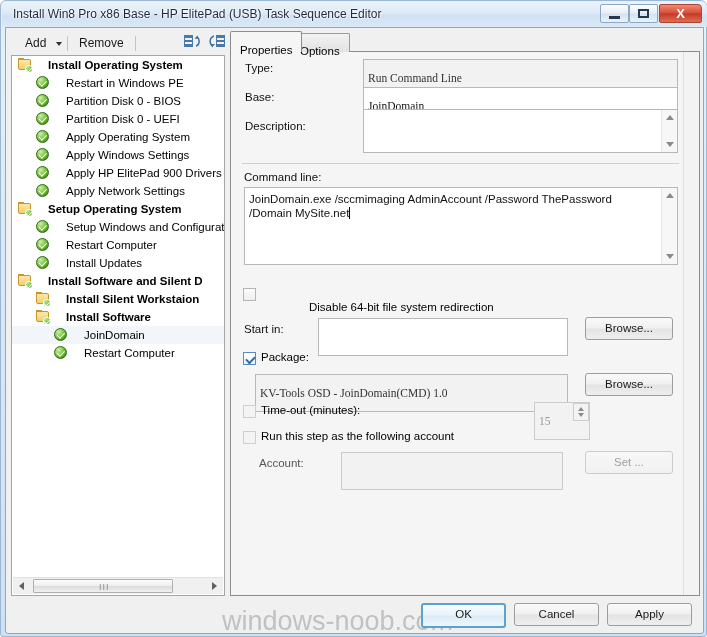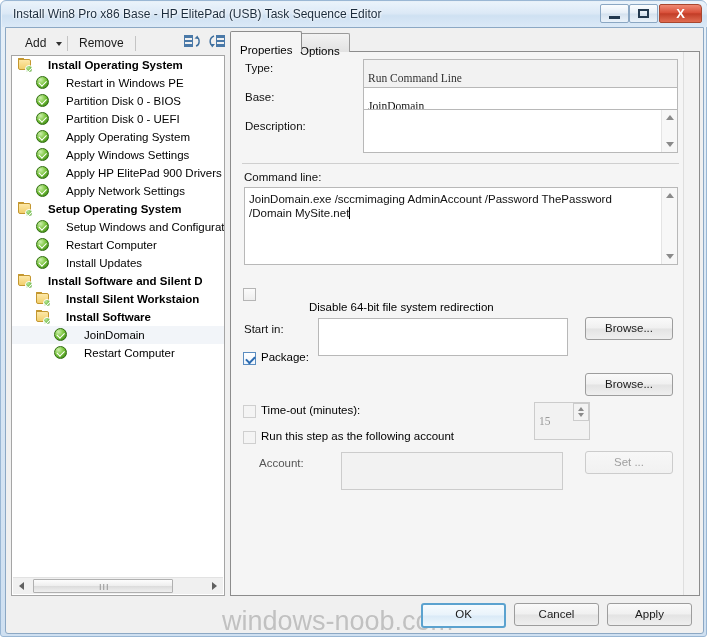--- a/index.html
+++ b/index.html
@@ -818,20 +818,21 @@
   <div class="cbx-label" id="cb-redir-lbl">Disable 64-bit file system redirection</div>
 
   <div class="fld-label" id="lbl-startin">Start in:</div>
   <input class="tb-input" id="in-startin" value="" style="">
   <div class="btn" id="btn-browse-1">Browse...</div>
 
   <div class="cbx checked" id="cb-package">
       <div class="tick"></div>
     </div>
   <div class="cbx-label" id="cb-package-lbl">Package:</div>
+  <input class="tb-input readonly" id="in-package" readonly="" value="KV-Tools OSD - JoinDomain(CMD) 1.0" style="">
   <div class="btn" id="btn-browse-2">Browse...</div>
 
   <div class="cbx disabled" id="cb-timeout"></div>
   <div class="cbx-label" id="cb-timeout-lbl">Time-out (minutes):</div>
   <input class="tb-input disabled" id="in-timeout" readonly="" value="15" style="">
   <div id="timeout-spin">
     <div class="spin-up"></div>
     <div class="spin-dn"></div>
   </div>
 

